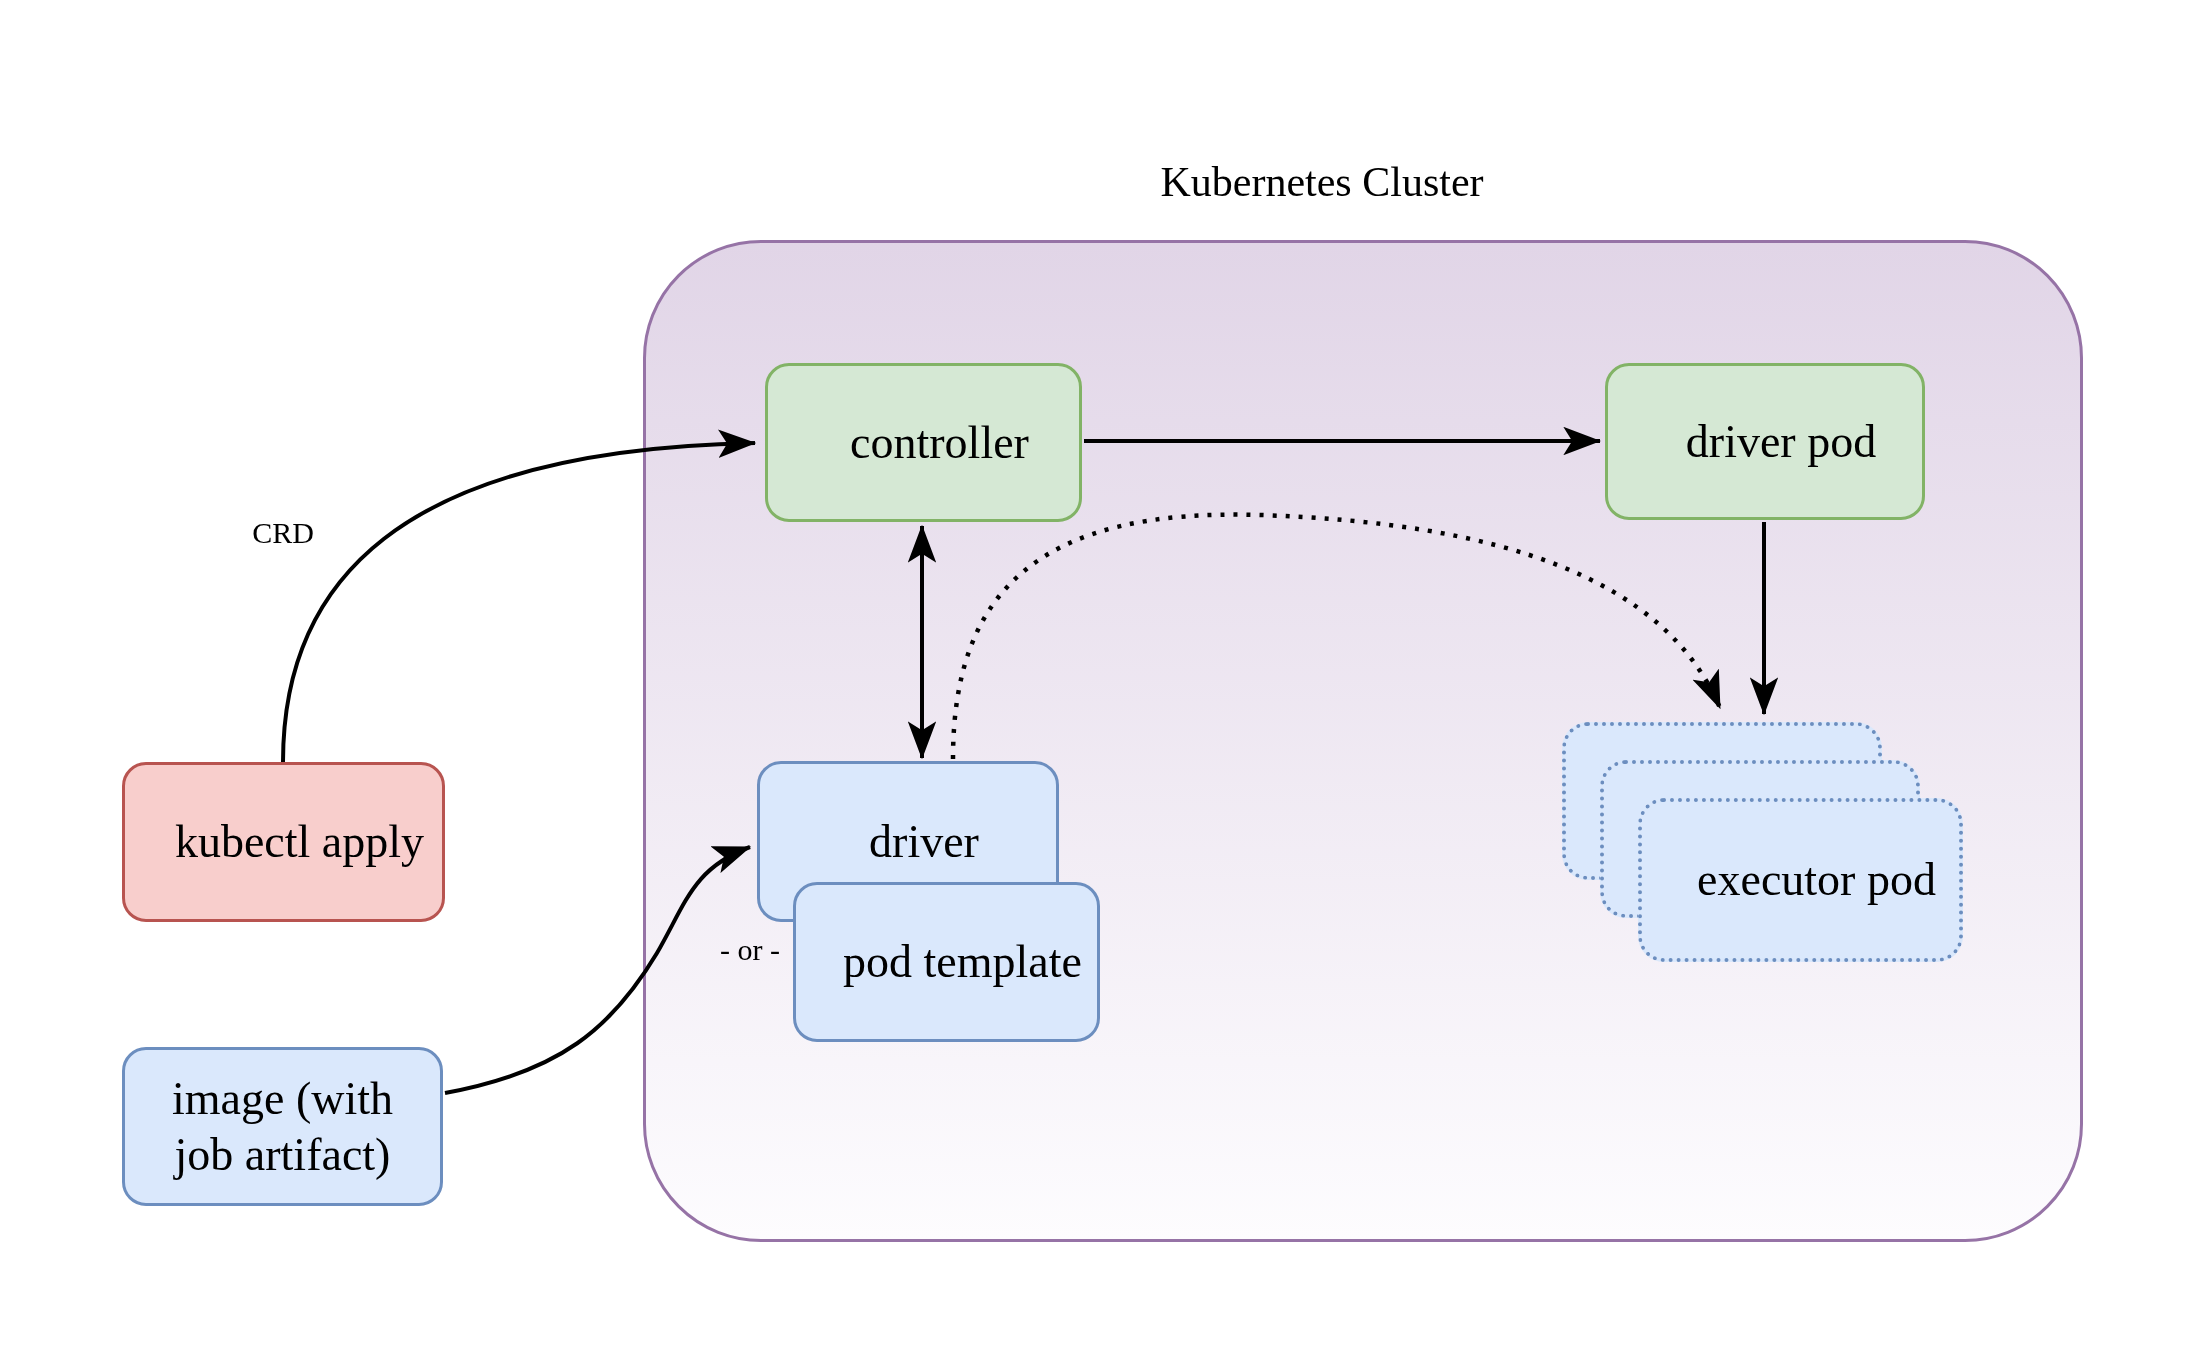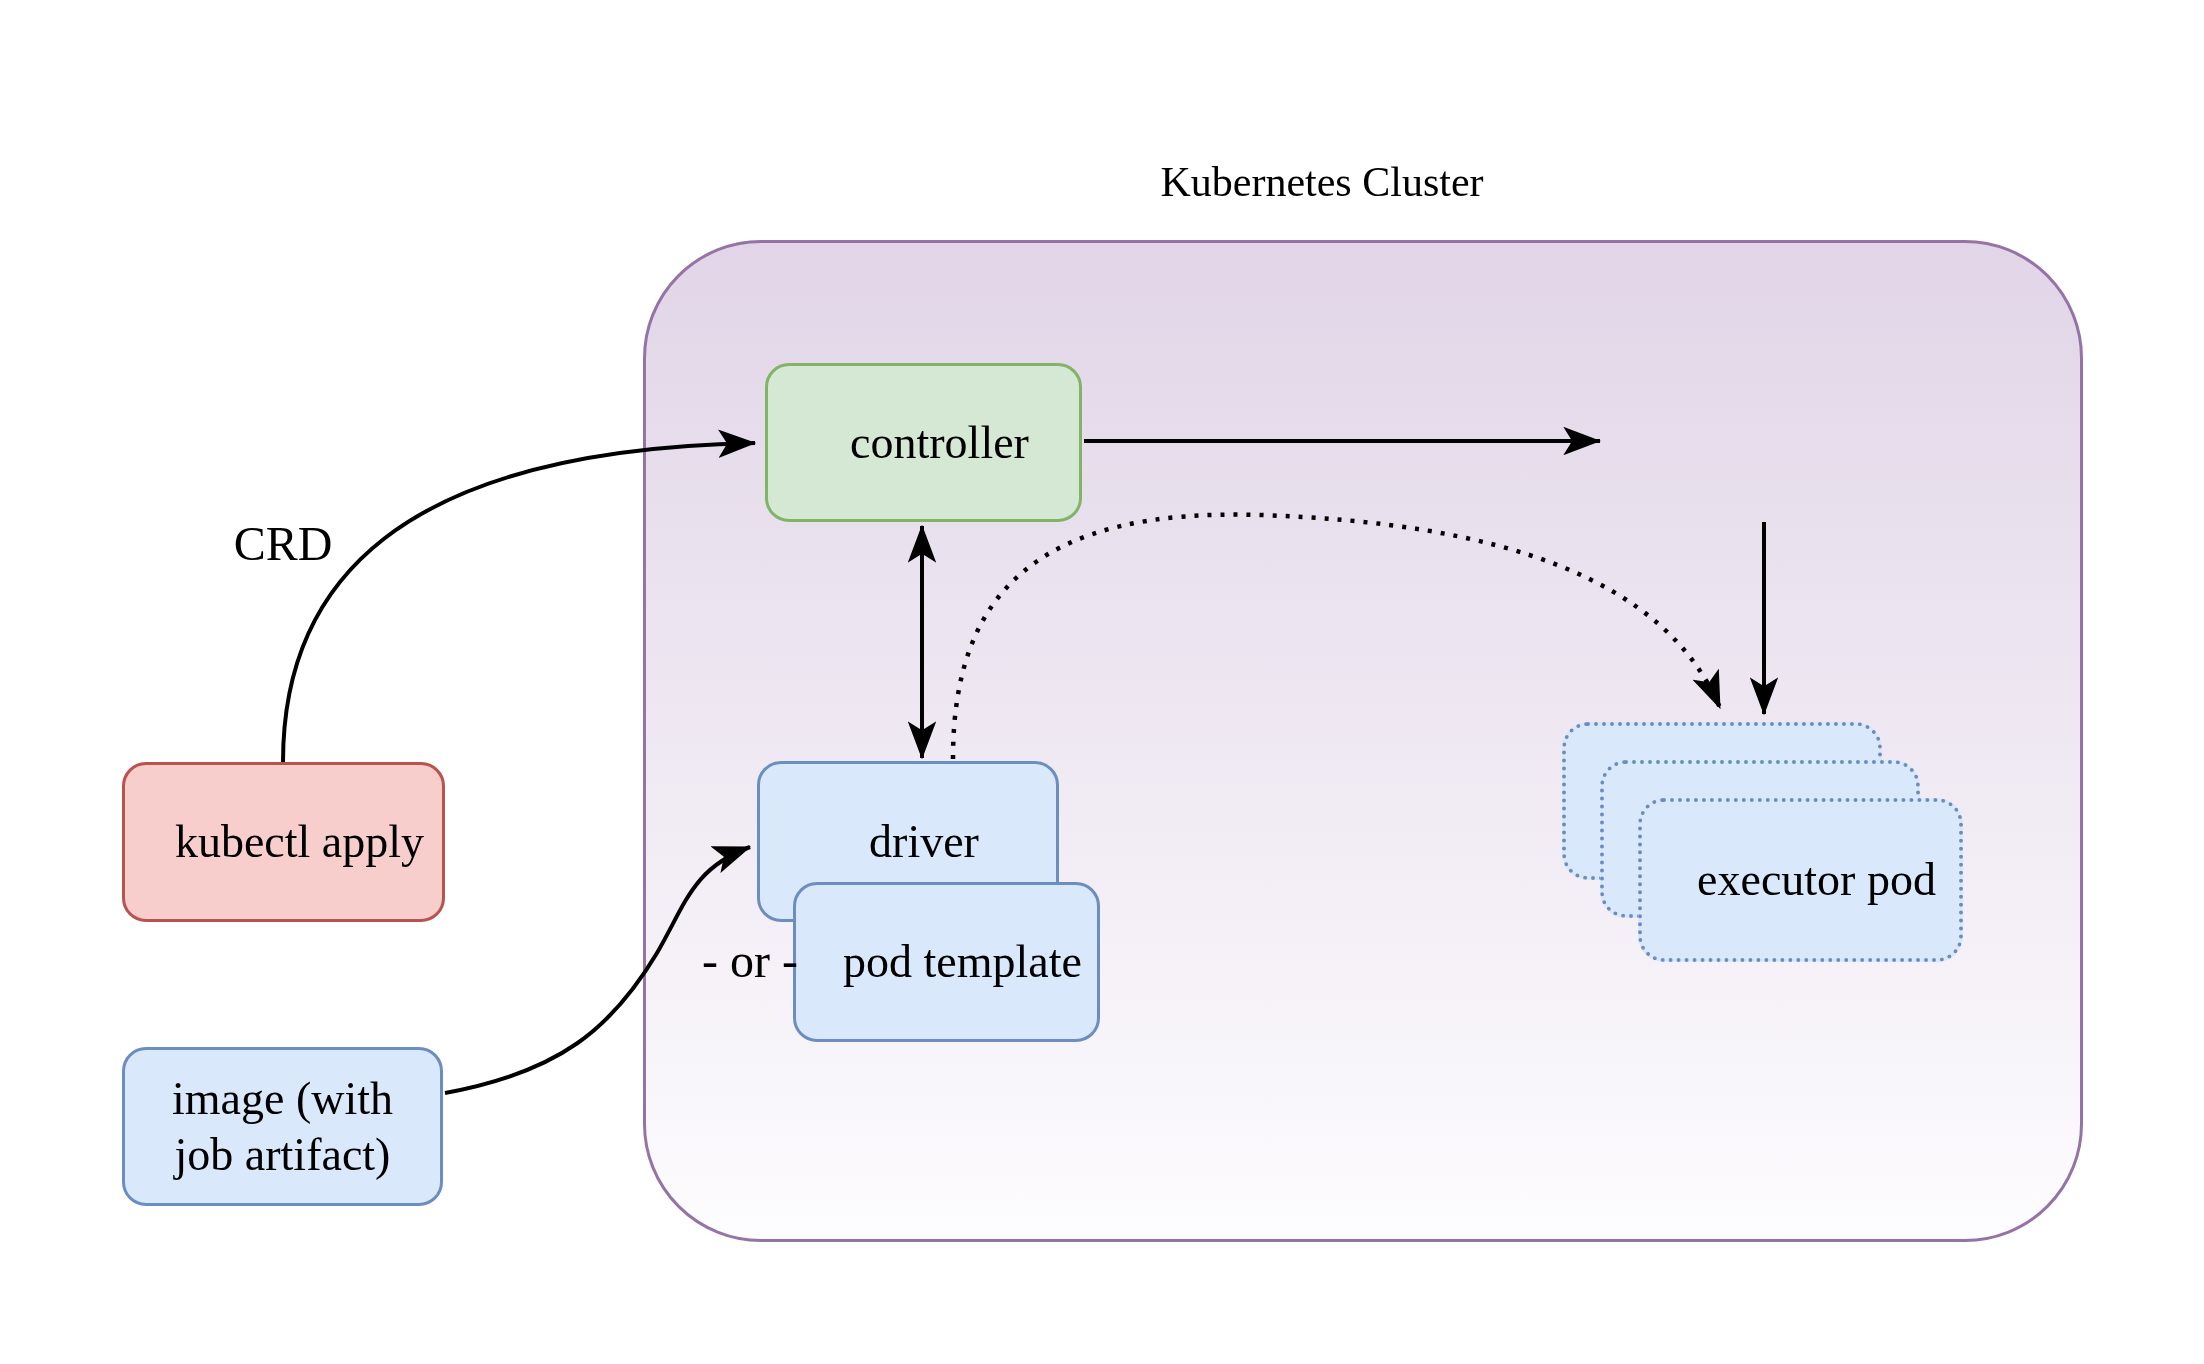--- a/index.html
+++ b/index.html
@@ -15,21 +15,21 @@
     font-family:Liberation Serif, serif; color:var(--text);
     background:#ffffff;
   }
   .cluster{
     position:absolute; left:643px; top:240px; width:1440px; height:1002px;
     box-sizing:border-box; border:3px solid var(--cluster-border); border-radius:118px;
     background:linear-gradient(180deg, var(--cluster-fill-top) 0%, var(--cluster-fill-bottom) 100%);
     z-index:1;
   }
   .floating-label{
-    position:absolute; text-align:center; font-size:48px; line-height:1.15;
+    position:absolute; text-align:center; font-size:30px; line-height:1.15;
     z-index:4; white-space:nowrap;
   }
   .title{font-size:42px;}
   .node{
     position:absolute; box-sizing:border-box; border-radius:24px;
     display:flex; align-items:center; justify-content:center; text-align:center;
     font-size:46px; line-height:1.2; z-index:3;padding-left:32px;
   }
   .green{background:var(--green-fill); border:3px solid var(--green-border);}
   .blue{background:var(--blue-fill); border:3px solid var(--blue-border);}
@@ -58,20 +58,23 @@
 <div id="canvas">
 
   <div class="floating-label title" id="title-label">Kubernetes Cluster</div>
 
   <div class="cluster"></div>
 
   <div class="node green" id="controller">
     <span>controller</span>
   </div>
 
+  <div class="node green" id="driver-pod">
+    <span>driver pod</span>
+  </div>
 
   <div class="node red" id="kubectl-apply">
     <span>kubectl apply</span>
   </div>
 
   <div class="node blue" id="image-artifact">
     <span>image (with job artifact)</span>
   </div>
 
   <div class="node blue-dotted" id="executor-back">

